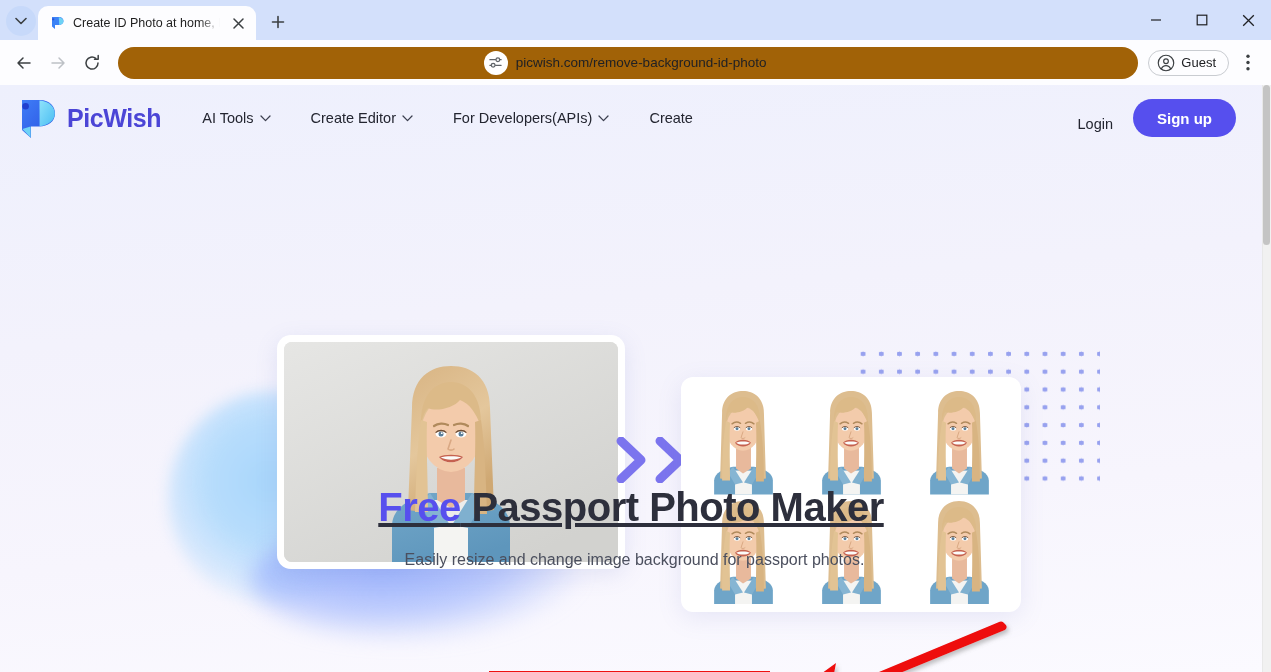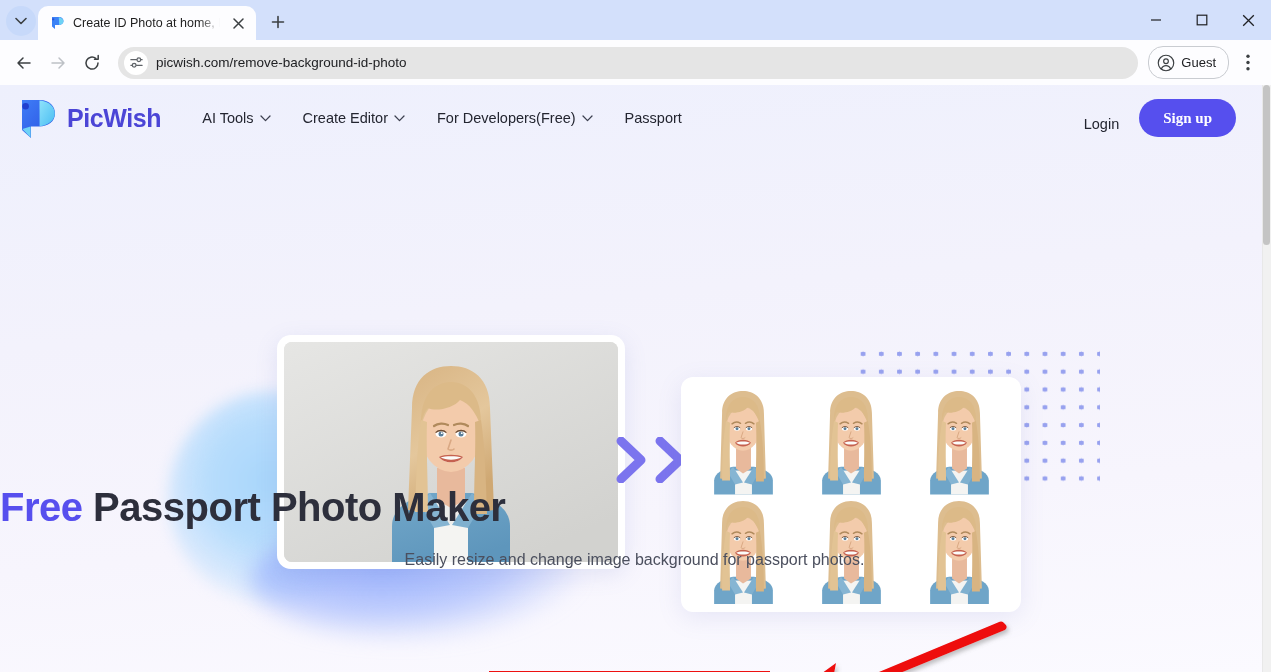--- a/index.html
+++ b/index.html
@@ -58,34 +58,34 @@
     display: flex; align-items: center; padding: 0 8px; gap: 2px;
     position: relative;
   }
   .nav-btn {
     width: 32px; height: 32px; border-radius: 50%;
     display: flex; align-items: center; justify-content: center;
     cursor: pointer; flex: none;
   }
   .omnibox {
     flex: 1; height: 32px; margin: 0 8px 0 8px;
-    background: #e5e5e5; border-radius: 16px;
+    background: #a16207; border-radius: 16px;
     display: flex; align-items: center; padding: 0 12px 0 6px; gap: 8px;
-    cursor: text; min-width: 0;
+    cursor: text; min-width: 0; justify-content: center;
   }
   .omni-icon {
     width: 24px; height: 24px; border-radius: 50%; background: #ffffff;
     display: flex; align-items: center; justify-content: center; flex: none;
   }
   .omni-url {
     font-size: 13.5px; color: #202124; white-space: nowrap;
     overflow: hidden; text-overflow: ellipsis;
   }
   .guest-chip {
-    height: 33px; border: 1px solid #c9ccd1; border-radius: 15px;
+    height: 26px; border: 1px solid #c9ccd1; border-radius: 15px;
     display: flex; align-items: center; gap: 6px;
     padding: 0 12px 0 8px; flex: none; cursor: pointer;
   }
   .guest-label { font-size: 13px; color: #202124; }
   .kebab {
     width: 30px; height: 30px; margin-left: 2px; border-radius: 50%;
     display: flex; align-items: center; justify-content: center;
     cursor: pointer; flex: none;
   }
 
@@ -105,33 +105,33 @@
   }
 
   .site-header {
     position: absolute; left: 0; top: 0; width: 1262px; height: 66px;
     display: flex; align-items: center; padding: 0 26px 0 14px;
   }
   .logo { display: flex; align-items: center; gap: 9px; cursor: pointer; }
   .logo-text {
     font-size: 25px; font-weight: bold; color: #4b45d6; letter-spacing: -0.4px;
   }
-  .nav { display: flex; margin-left: 25px; }
+  .nav { display: flex; margin-left: 25px; gap: 8px; }
   .nav-item {
     display: flex; align-items: center; gap: 6px;
     font-size: 14.5px; color: #232530; padding: 0 16px; cursor: pointer;
     white-space: nowrap;
   }
   .chev { display: block; }
   .header-right { margin-left: auto; display: flex; align-items: center; gap: 20px; }
   .login-link { font-size: 14.5px; color: #232530; cursor: pointer; margin-top: 12px; }
   .signup-btn {
     background: #564fee; color: #fff; font-size: 15px; font-weight: bold;
     border: none; border-radius: 20px; height: 38px; padding: 0 24px;
-    cursor: pointer; font-family: Liberation Serif, serif;
+    cursor: pointer; font-family: Liberation Sans, sans-serif;
   }
 
   
   .hero-visual { position: absolute; left: 0; top: 66px; width: 1262px; height: 400px; }
 
   .blue-blob {
     position: absolute; left: 168px; top: 240px; width: 210px; height: 215px;
     border-radius: 50%;
     background: radial-gradient(circle at 48% 42%, #a8d6fb 0%, #b8ddfc 38%, rgba(190,222,253,0.55) 62%, rgba(220,235,255,0) 78%);
     filter: blur(7px);
@@ -177,22 +177,22 @@
     width: 100%; height: 100%;
     display: grid; grid-template-columns: repeat(3, 1fr);
     grid-template-rows: repeat(2, 1fr);
     background: #fff; overflow: hidden;
   }
   .id-cell { position: relative; overflow: hidden; background: #ffffff; }
 
   
   .headline {
     position: absolute; left: 0; top: 400px; width: 1262px;
-    text-align: left; font-size: 40px; font-weight: bold;
-    color: #2d2f3c; letter-spacing: -0.5px;
+    text-align: center; font-size: 40px; font-weight: bold;
+    color: #2d2f3c; letter-spacing: -0.5px; text-decoration: underline;
   }
   .headline .accent { color: #574fee; }
   .subhead {
     position: absolute; left: 0; top: 466px; width: 1262px;
     text-align: center; font-size: 16px; color: #4b4f5e; padding-left: 7px;
   }
   .red-box {
     position: absolute; left: 489px; top: 586px; width: 281px; height: 84px;
     border: 5px solid #ee1111; background: transparent;
   }
@@ -327,27 +327,27 @@
             <path d="M1 1 L5.5 5.6 L10 1" stroke="#3d4050" stroke-width="1.3" fill="none" stroke-linecap="round" stroke-linejoin="round"></path>
           </svg>
         </div>
         <div class="nav-item">
           <span>Create Editor</span>
           <svg class="chev" width="11" height="7" viewBox="0 0 11 7">
             <path d="M1 1 L5.5 5.6 L10 1" stroke="#3d4050" stroke-width="1.3" fill="none" stroke-linecap="round" stroke-linejoin="round"></path>
           </svg>
         </div>
         <div class="nav-item">
-          <span>For Developers(Free)</span>
+          <span>For Developers(APIs)</span>
           <svg class="chev" width="11" height="7" viewBox="0 0 11 7">
             <path d="M1 1 L5.5 5.6 L10 1" stroke="#3d4050" stroke-width="1.3" fill="none" stroke-linecap="round" stroke-linejoin="round"></path>
           </svg>
         </div>
         <div class="nav-item">
-          <span>Passport</span>
+          <span>Create</span>
         </div>
       </div>
 
       <div class="header-right">
         <span class="login-link">Login</span>
         <button class="signup-btn">Sign up</button>
       </div>
     </div>
 
     <div class="hero-visual">

